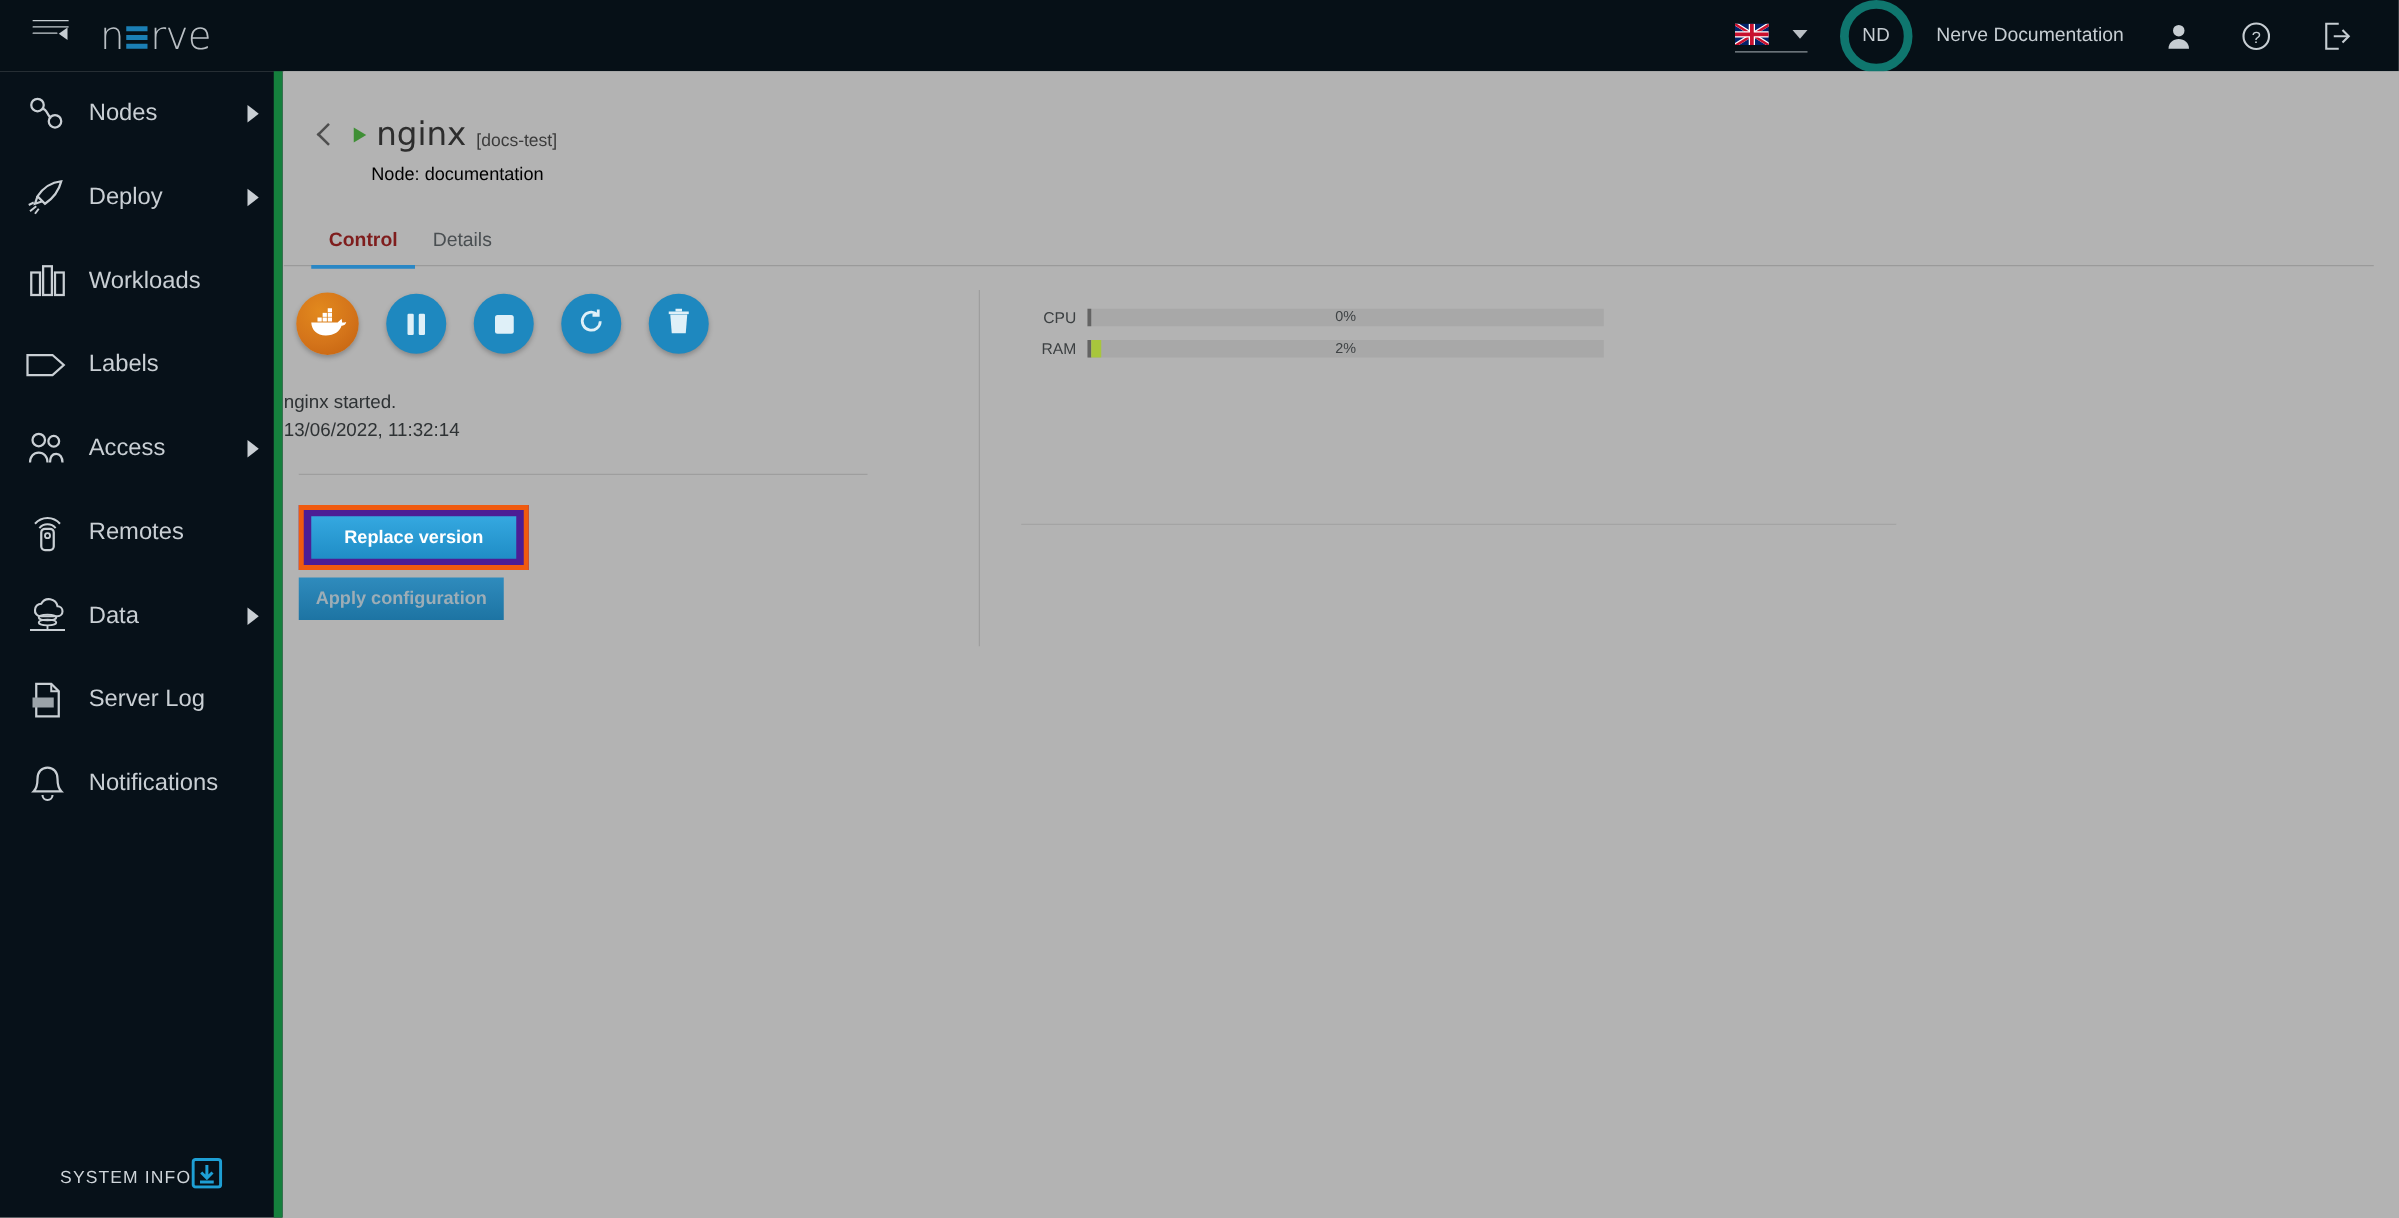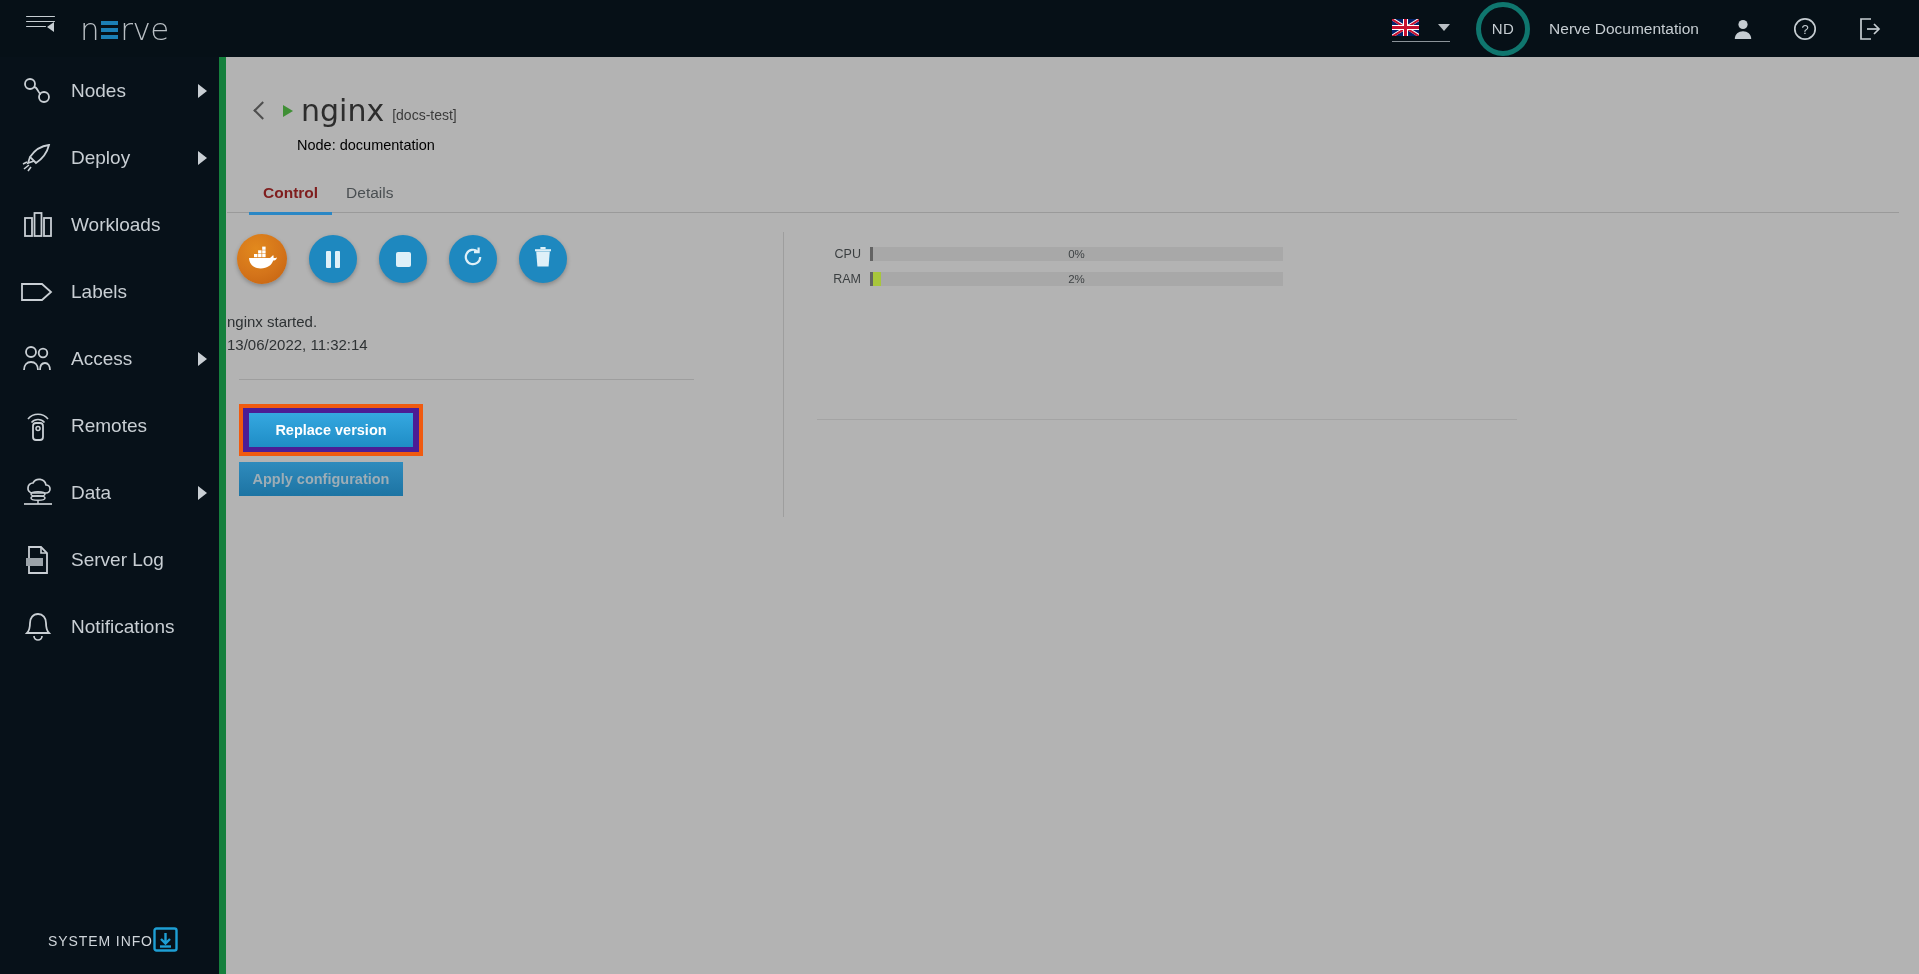--- a/index.html
+++ b/index.html
@@ -89,21 +89,21 @@
   .uk-flag .cv2 { width: 3px; height: 17px; background: #C8102E; left: 12px; top: 0; }
   .uk-flag .ch2 { width: 27px; height: 3px; background: #C8102E; left: 0; top: 7px; }
   .caret-down {
     width: 0; height: 0; margin-left: 19px;
     border-left: 6px solid transparent;
     border-right: 6px solid transparent;
     border-top: 7px solid #b9bfc4;
   }
   #avatar-circle {
     width: 44px; height: 44px; border-radius: 50%;
-    border: 5px solid #0f766e;
+    border: 7px solid #0f766e;
     display: flex; align-items: center; justify-content: center;
     color: #c6cdd2; font-size: 15px; letter-spacing: .5px;
     margin-right: 19px;
     cursor: pointer;
   }
   #account-name {
     color: #c6cdd2; font-size: 15.5px; margin-right: 34px; white-space: nowrap;
   }
   .top-icon-btn {
     margin-right: 40px;
@@ -186,21 +186,21 @@
     transform: rotate(45deg);
   }
   #run-triangle {
     width: 0; height: 0;
     border-top: 6px solid transparent;
     border-bottom: 6px solid transparent;
     border-left: 10px solid #3f8f35;
     margin-right: 8px;
   }
   #wl-name {
-    font-size: 30px; color: #2d2d2d; font-weight: 400;
+    font-size: 26px; color: #2d2d2d; font-weight: 400;
     font-family: "DejaVu Sans", sans-serif;
   }
   #wl-version {
     font-size: 14px; color: #3b3b3b; margin-left: 8px; position: relative; top: 4px;
   }
   #node-line {
     font-size: 14.5px; color: #000000;
     padding-left: 70px; padding-top: 9px;
   }
   #tabs {

